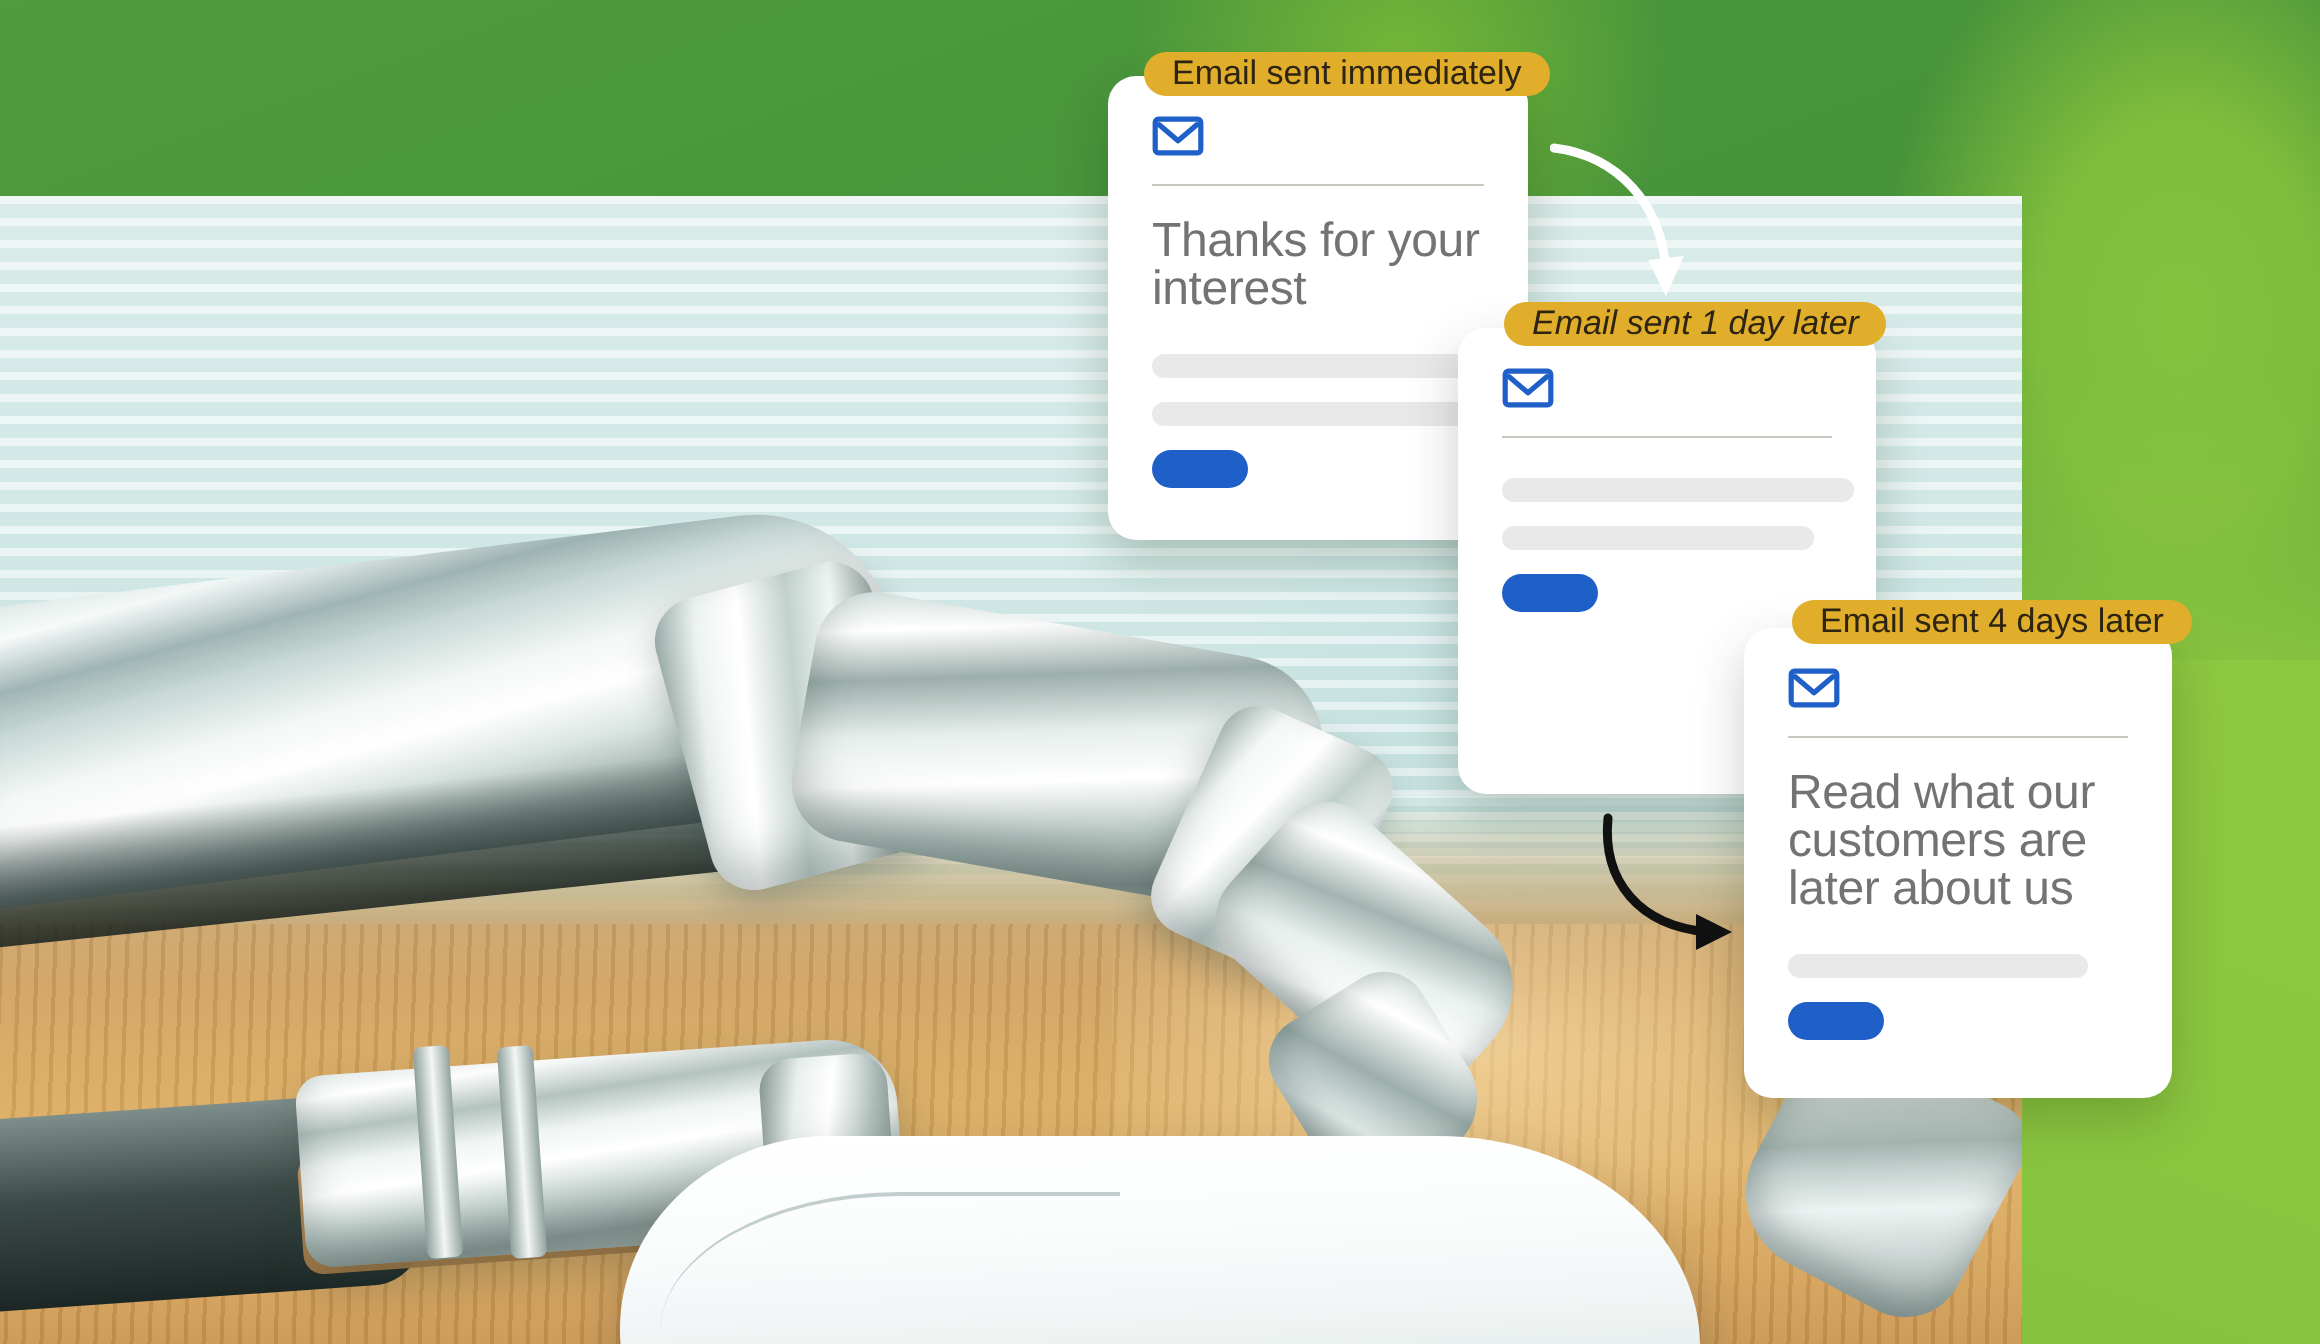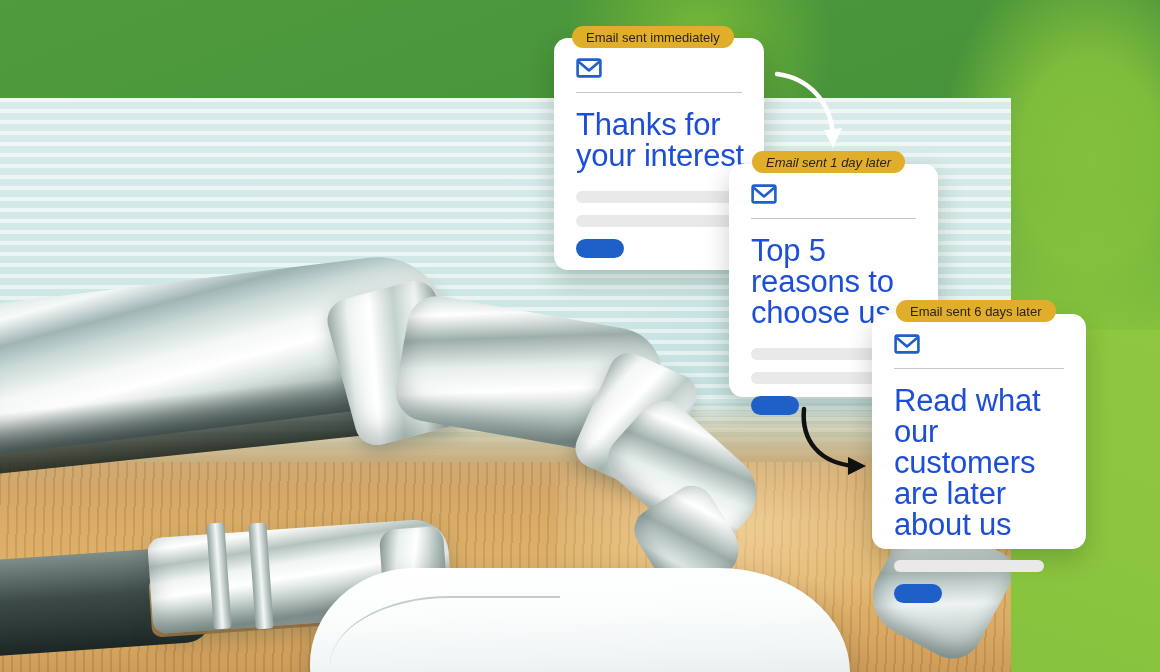--- a/index.html
+++ b/index.html
@@ -195,42 +195,42 @@
     background:#ffffff;
     border-radius:14px;
     box-shadow:0 10px 26px rgba(20,40,20,.22);
   }
   .card-inner { padding:20px 22px 0 22px; }
   .env-icon { display:block; }
   .divider {
     height:1px; background:#c9c6bf; margin:14px 0 16px 0;
   }
   .card-title {
-    font-size:31px;
+    font-size:24px;
     line-height:1.0;
     letter-spacing:-.2px;
-    color:#1d4ed8;
+    color:#737373;
     font-weight:400;
   }
   .bars { margin-top:20px; }
   .bar {
     height:12px; border-radius:6px; background:#e9e9e9; margin-bottom:12px;
   }
   .btn-pill {
     width:48px; height:19px; border-radius:10px; background:#1f5fc8;
     margin-top:6px;
   }
   .badge {
     position:absolute;
     background:#e0ae2a;
     border-radius:11px;
     height:22px;
     display:flex; align-items:center; justify-content:center;
     padding:0 14px;
-    font-size:13px;
+    font-size:17px;
     color:#2d2414;
     white-space:nowrap;
     font-weight:400;
   }
 
   
   #card-1 { left:554px; top:38px; width:210px; height:232px; }
   #badge-1 { left:572px; top:26px; }
   #card-1 .card-title { width:180px; }
   #card-1 .bar-a { width:176px; }
@@ -312,21 +312,20 @@
 </div>
 <div id="badge-1" class="badge">Email sent immediately</div>
 
 <div id="card-2" class="card">
   <div class="card-inner">
     <svg class="env-icon" width="26" height="20" viewBox="0 0 26 20">
       <rect x="1.6" y="1.6" width="22.8" height="16.8" rx="1.6" fill="none" stroke="#1f5fc8" stroke-width="2.6"></rect>
       <path d="M3.6,4.4 L13,12.4 L22.4,4.4" fill="none" stroke="#1f5fc8" stroke-width="2.6" stroke-linecap="round" stroke-linejoin="round"></path>
     </svg>
     <div class="divider"></div>
-    <div class="card-title">Top 5 reasons to choose us</div>
     <div class="bars">
       <div class="bar bar-a"></div>
       <div class="bar bar-b"></div>
     </div>
     <div class="btn-pill"></div>
   </div>
 </div>
 <div id="badge-2" class="badge">Email sent 1 day later</div>
 
 <div id="card-3" class="card">
@@ -336,13 +335,13 @@
       <path d="M3.6,4.4 L13,12.4 L22.4,4.4" fill="none" stroke="#1f5fc8" stroke-width="2.6" stroke-linecap="round" stroke-linejoin="round"></path>
     </svg>
     <div class="divider"></div>
     <div class="card-title">Read what our customers are later about us</div>
     <div class="bars">
       <div class="bar bar-a"></div>
     </div>
     <div class="btn-pill"></div>
   </div>
 </div>
-<div id="badge-3" class="badge">Email sent 6 days later</div>
+<div id="badge-3" class="badge">Email sent 4 days later</div>
 
 </body></html>

